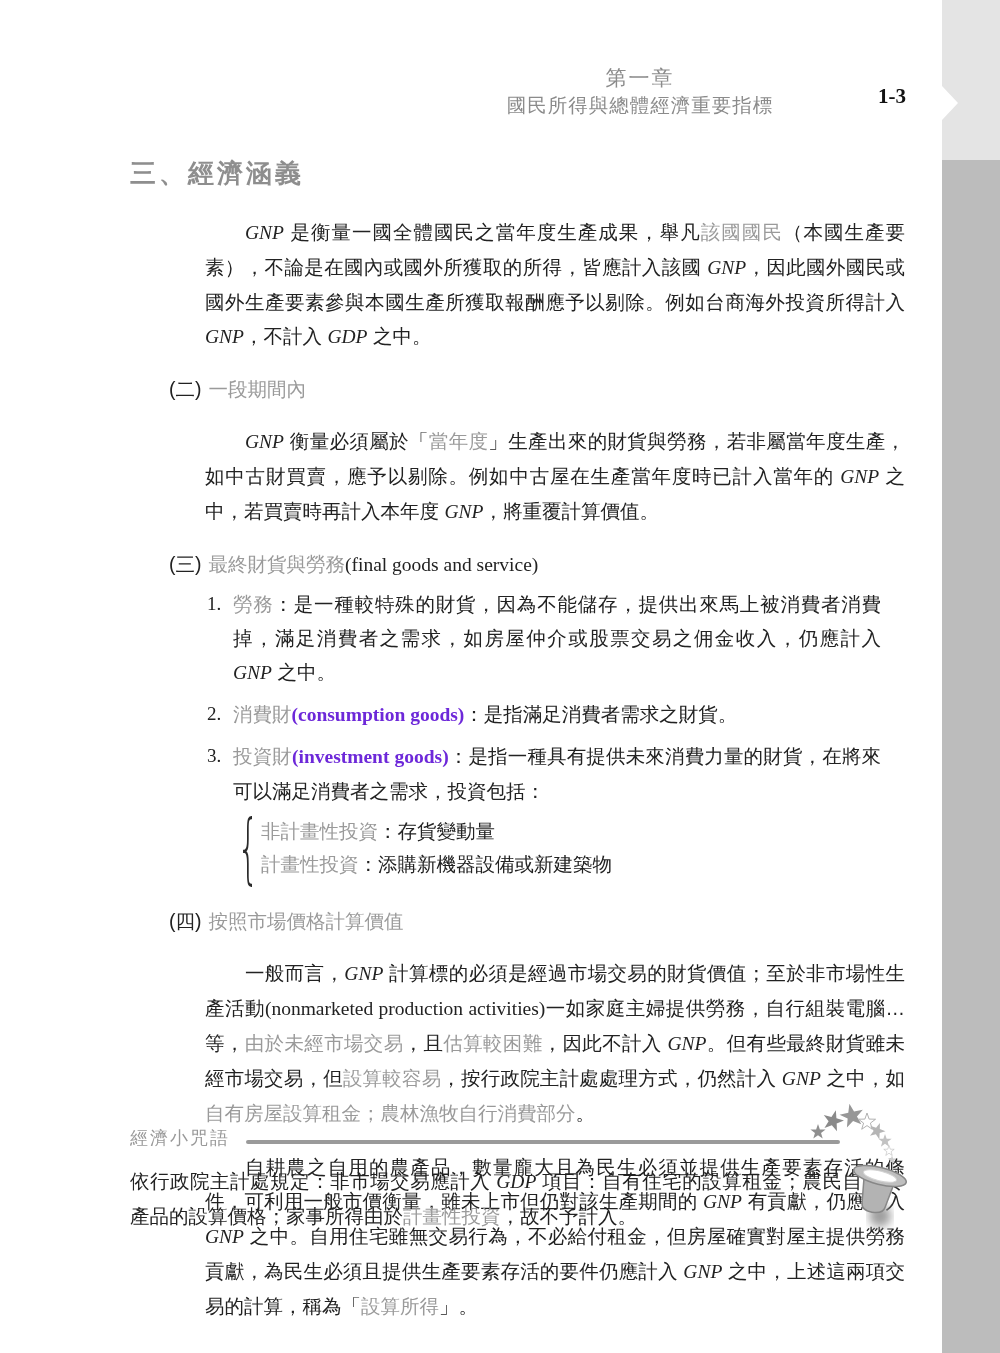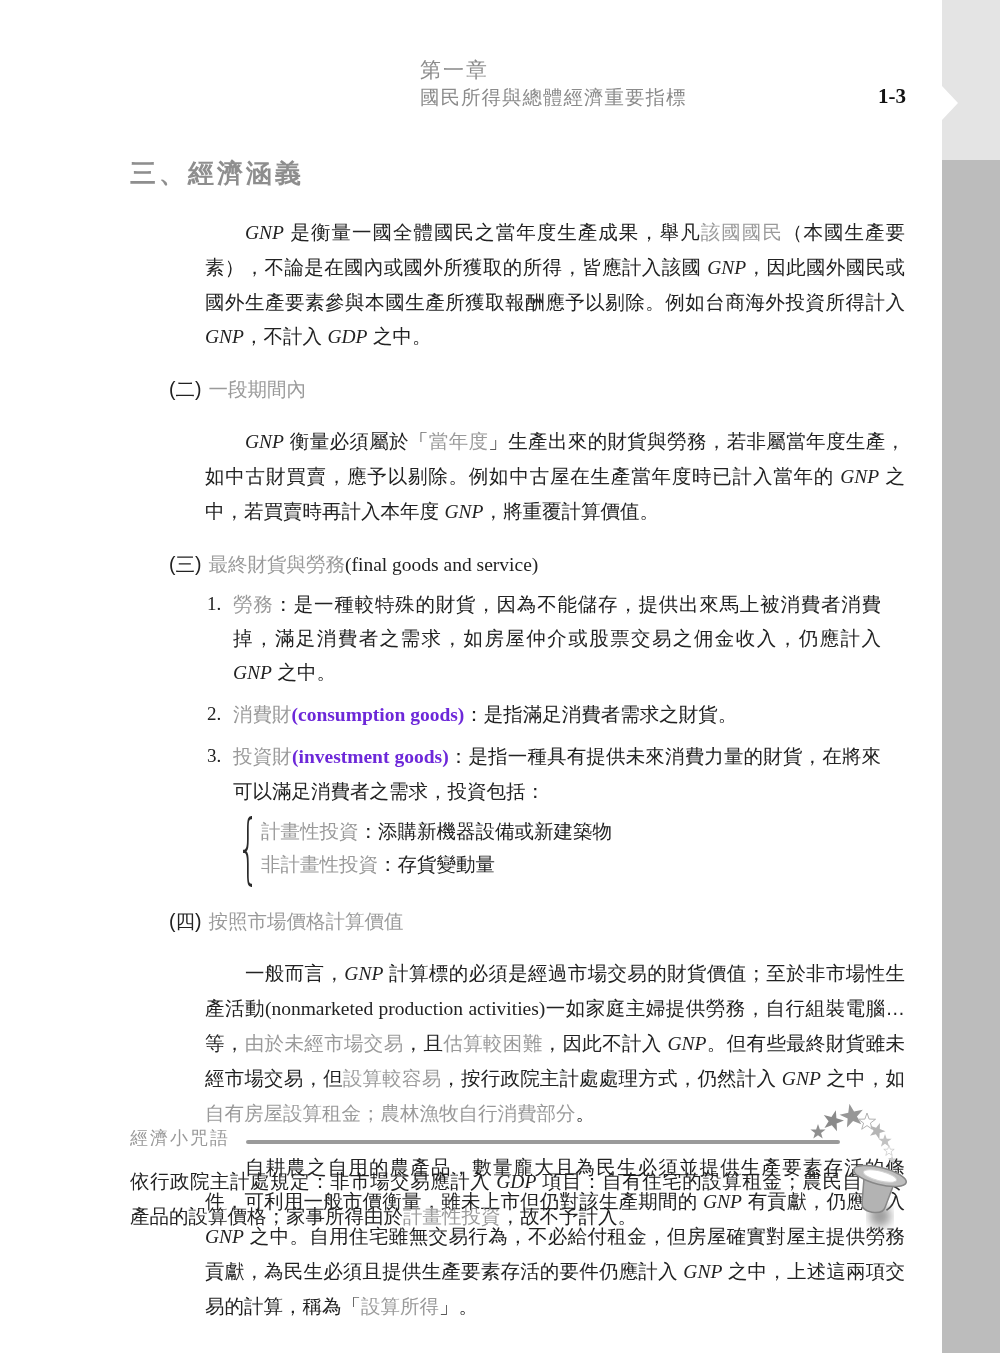--- a/index.html
+++ b/index.html
@@ -13,21 +13,21 @@
   
   .sidebar{position:absolute;left:942px;top:0;width:58px;height:1353px;background:#bcbcbc}
   .sidebar-top{position:absolute;left:0;top:0;width:58px;height:160px;background:#e4e4e4}
   .sidebar-notch{
     position:absolute;left:0;top:86px;width:0;height:0;
     border-top:17px solid transparent;border-bottom:17px solid transparent;
     border-left:16px solid #ffffff;
   }
 
   
-  .header{position:absolute;top:56px;left:420px;width:440px;text-align:left;color:#8b8b8b}
+  .header{position:absolute;top:64px;left:420px;width:440px;text-align:center;color:#8b8b8b}
   .chapter{font-size:21px;line-height:28px;letter-spacing:2px}
   .subtitle{font-size:19.5px;line-height:26px;letter-spacing:1px}
   .pagenum{
     position:absolute;top:84px;left:878px;color:#121212;
     font-family:"Liberation Serif","DejaVu Serif",serif;font-weight:bold;font-size:21px;
   }
 
   
   .content{position:absolute;top:156px;left:0;width:822px}
   .heading{
@@ -106,22 +106,22 @@
         <span class="inum">2.</span>
         <span class="ibody"><span class="seg seg-g">消費財</span><span class="seg seg-ge">(consumption goods)</span><span class="seg seg-n">：是指滿足消費者需求之財貨。</span></span>
       </div>
       <div class="item">
         <span class="inum">3.</span>
         <span class="ibody"><span class="seg seg-g">投資財</span><span class="seg seg-ge">(investment goods)</span><span class="seg seg-n">：是指一種具有提供未來消費力量的財貨，在將來可以滿足消費者之需求，投資包括：</span></span>
       </div>
       <div class="brace-row">
         <span class="brace">{</span>
         <div class="brace-lines">
+          <div class="bline"><span class="seg seg-g">非計畫性投資</span><span class="seg seg-n">：存貨變動量</span></div>
           <div class="bline"><span class="seg seg-g">計畫性投資</span><span class="seg seg-n">：添購新機器設備或新建築物</span></div>
-          <div class="bline"><span class="seg seg-g">非計畫性投資</span><span class="seg seg-n">：存貨變動量</span></div>
         </div>
       </div>
     </div>
 
     <div class="section">
       <div class="shead">
         <span class="slabel">(四)</span><span><span class="seg seg-g">按照市場價格計算價值</span></span>
       </div>
       <p class="para"><span class="seg seg-n">一般而言，</span><span class="seg seg-i">GNP</span><span class="seg seg-n"> 計算標的必須是經過市場交易的財貨價值；至於非市場性生產活動</span><span class="seg seg-e">(nonmarketed production activities)</span><span class="seg seg-n">一如家庭主婦提供勞務，自行組裝電腦…等，</span><span class="seg seg-g">由於未經市場交易</span><span class="seg seg-n">，且</span><span class="seg seg-g">估算較困難</span><span class="seg seg-n">，因此不計入 </span><span class="seg seg-i">GNP</span><span class="seg seg-n">。但有些最終財貨雖未經市場交易，但</span><span class="seg seg-g">設算較容易</span><span class="seg seg-n">，按行政院主計處處理方式，仍然計入 </span><span class="seg seg-i">GNP</span><span class="seg seg-n"> 之中，如</span><span class="seg seg-g">自有房屋設算租金；農林漁牧自行消費部分</span><span class="seg seg-n">。</span></p>
       <p class="para"><span class="seg seg-n">自耕農之自用的農產品，數量龐大且為民生必須並提供生產要素存活的條件，可利用一般市價衡量，雖未上市但仍對該生產期間的 </span><span class="seg seg-i">GNP</span><span class="seg seg-n"> 有貢獻，仍應計入 </span><span class="seg seg-i">GNP</span><span class="seg seg-n"> 之中。自用住宅雖無交易行為，不必給付租金，但房屋確實對屋主提供勞務貢獻，為民生必須且提供生產要素存活的要件仍應計入 </span><span class="seg seg-i">GNP</span><span class="seg seg-n"> 之中，上述這兩項交易的計算，稱為「</span><span class="seg seg-g">設算所得</span><span class="seg seg-n">」。</span></p>

